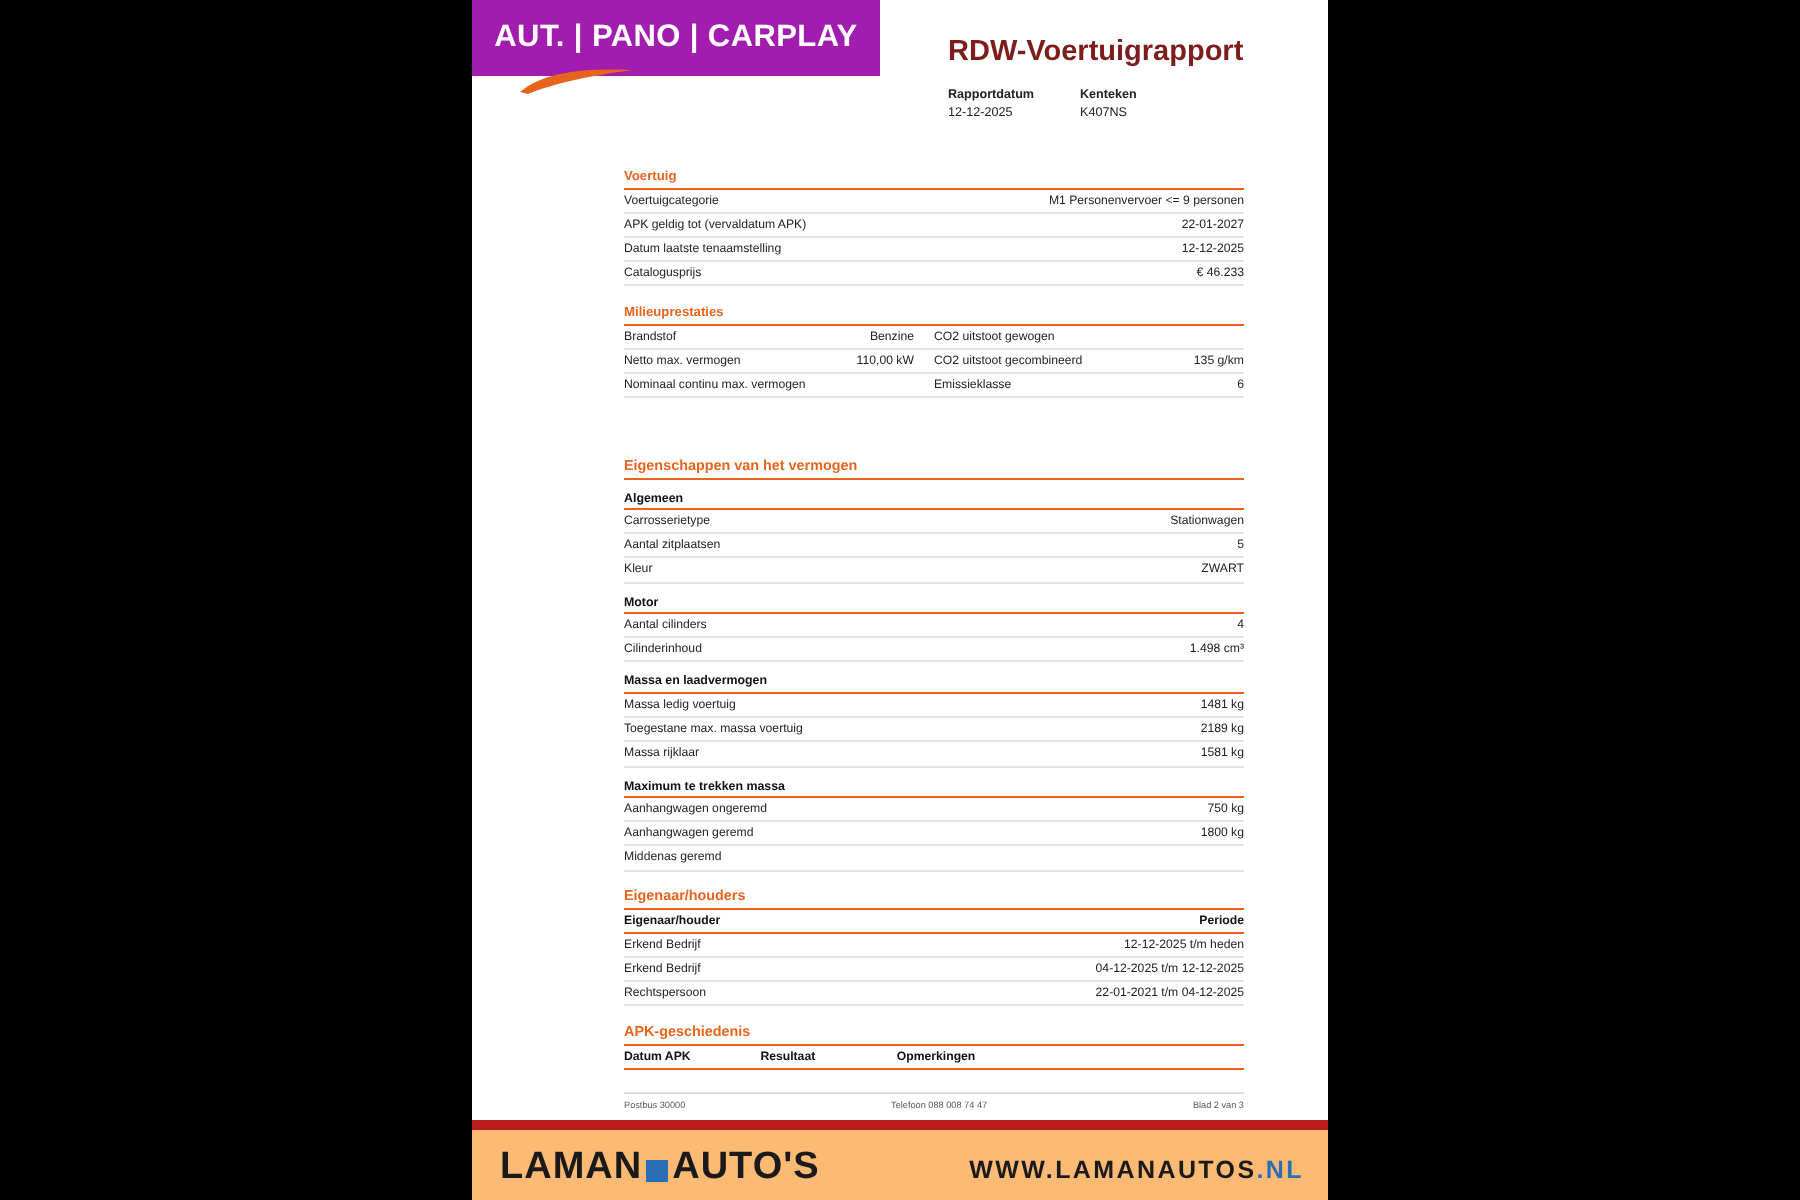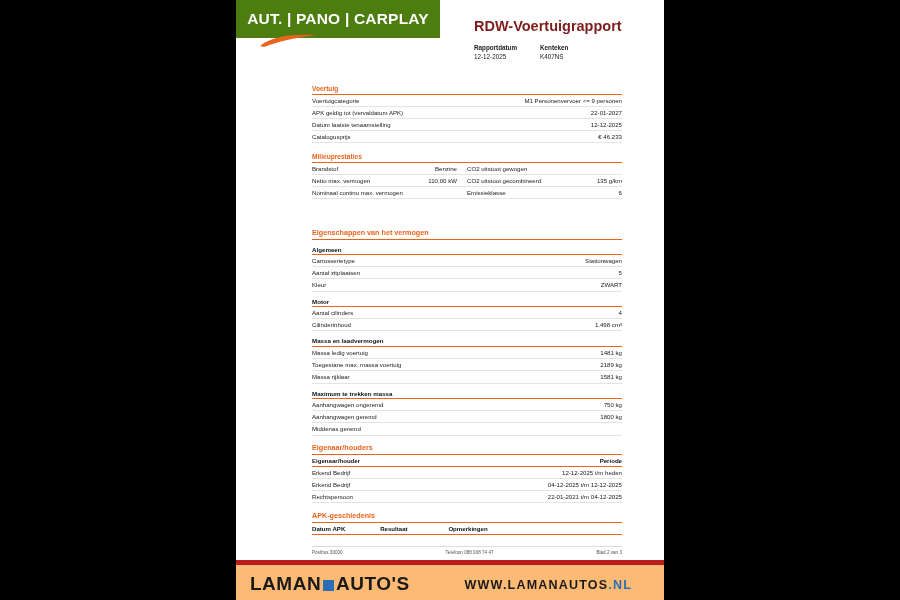--- a/index.html
+++ b/index.html
@@ -35,21 +35,21 @@
     top: 0;
     width: 428px;
     height: 45px;
   }
   .banner-tag {
     position: absolute;
     left: 0;
     top: 0;
     width: 204px;
     height: 38px;
-    background: #4d7c0f;
+    background: #a21caf;
     display: flex;
     align-items: center;
     justify-content: center;
   }
   .banner-tag-text {
     color: #ffffff;
     font-weight: bold;
     font-size: 15.5px;
     letter-spacing: 0.2px;
     white-space: nowrap;
@@ -202,21 +202,21 @@
     display: inline-block;
     width: 11px;
     height: 11px;
     background: #2a6fb5;
     margin: 0 2px;
     position: relative;
     top: 1px;
   }
   .website {
     position: absolute;
-    right: 32px;
+    right: 12px;
     top: 13px;
     font-size: 12.5px;
     font-weight: bold;
     color: #1a1a1a;
     letter-spacing: 1.2px;
   }
   .website .nl { color: #2a6fb5; }
 </style>
 </head>
 <body>

